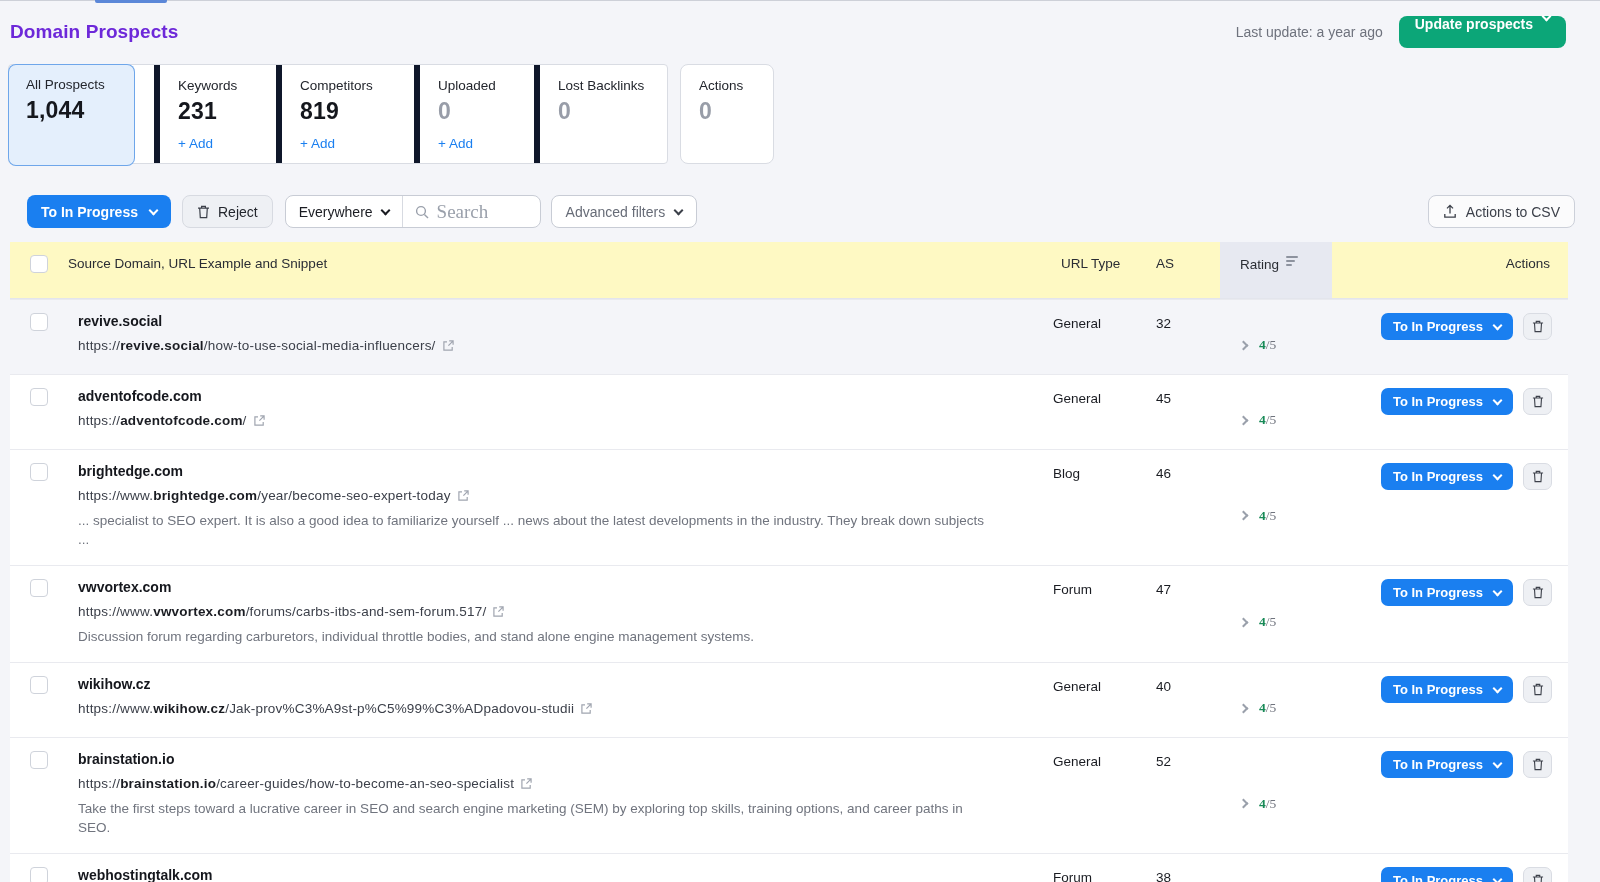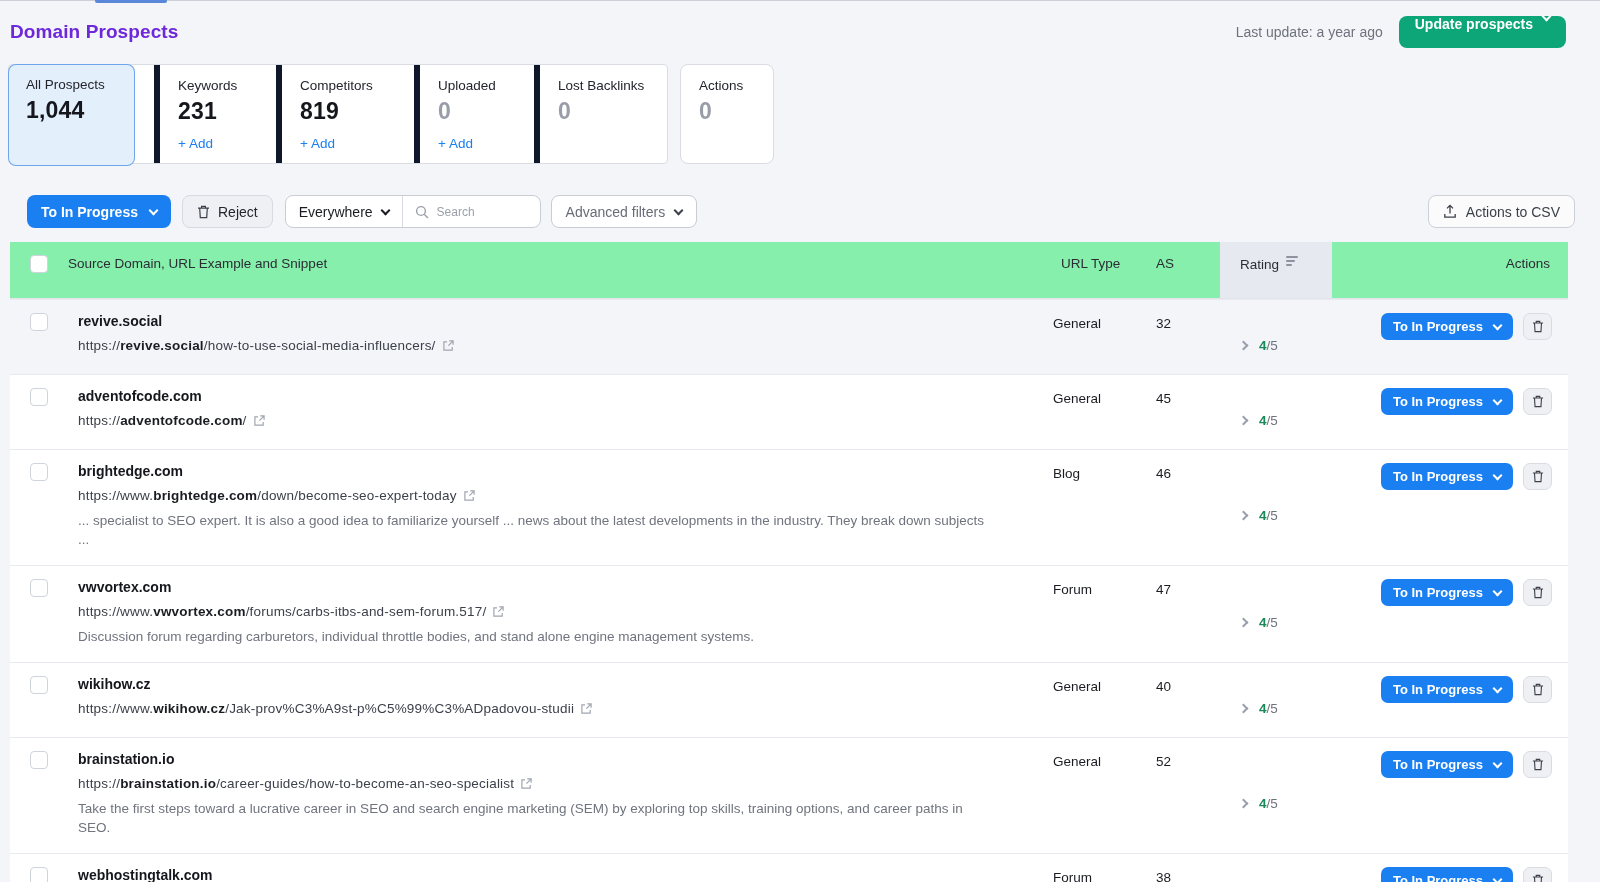--- a/index.html
+++ b/index.html
@@ -48,21 +48,21 @@
     display:flex; align-items:center; gap:8px; height:33px; padding:0 14px; margin-left:11px;
     background:#eef0f4; color:#23262d; font-size:14px;
     border:1px solid #d7dae1; border-radius:8px; cursor:pointer; font-family:inherit;
   }
   .search-group {
     display:flex; align-items:center; height:33px; margin-left:12px;
     background:#fff; border:1px solid #c8ccd5; border-radius:8px; overflow:hidden;
   }
   .scope-select { display:flex; align-items:center; gap:9px; padding:0 13px; height:100%; border-right:1px solid #d7dae1; font-size:14px; color:#1a1c22; cursor:pointer; }
   .search-box { display:flex; align-items:center; gap:8px; padding:0 12px; width:137px; }
-  .search-box input { border:none; outline:none; width:100px; font-size:12px; font-family:Liberation Sans, sans-serif; color:#1a1c22; background:transparent; }
+  .search-box input { border:none; outline:none; width:100px; font-size:19px; font-family:Liberation Serif, serif; color:#1a1c22; background:transparent; }
   .search-box input::placeholder { color:#9aa0ab; }
   .btn-outline {
     display:flex; align-items:center; gap:10px; height:33px; padding:0 14px; margin-left:10px;
     background:#fff; color:#676c77; font-size:14px;
     border:1px solid #c8ccd5; border-radius:8px; cursor:pointer; font-family:inherit;
   }
   .btn-export {
     position:absolute; right:25px; top:0;
     display:flex; align-items:center; gap:9px; height:33px; padding:0 14px;
     background:#fbfbfc; color:#3c404a; font-size:14px;
@@ -70,21 +70,21 @@
   }
 
   
   .chev { width:7px; height:7px; border-right:2px solid currentColor; border-bottom:2px solid currentColor; transform:rotate(45deg); margin-top:-3px; flex:none; }
   .chev.right { transform:rotate(-45deg); margin-top:0; }
   .icon { flex:none; display:inline-block; }
 
   
   .table { position:relative; margin:14px 0 0 10px; width:1558px; background:#fff; }
   .trow { display:grid; grid-template-columns:58px minmax(0,1fr) 95px 82px 128px 210px; position:relative; }
-  .thead { background:#86efac; border-bottom:1px solid #e3e5ec; height:57px; }
+  .thead { background:#fef9c3; border-bottom:1px solid #e3e5ec; height:57px; }
   .rating-hl { position:absolute; left:1210px; top:0; width:112px; height:100%; background:#e7e9f1; }
   .thead-cell { position:relative; padding-top:14px; font-size:13.5px; color:#2a2d34; }
   .thead-sub { margin-top:5px; color:#73777f; }
   .thead-right { text-align:left; padding-left:8px; }
   .thead-actions { text-align:right; padding-right:18px; }
   .sort-icon { display:inline-block; vertical-align:1px; margin-left:7px; }
   .sort-icon i { display:block; background:#8d929e; height:2px; margin-bottom:2px; border-radius:1px; }
   .sort-icon i:nth-child(1){width:12px} .sort-icon i:nth-child(2){width:9px} .sort-icon i:nth-child(3){width:6px}
 
   .row { border-top:1px solid #e9eaef; padding:0; min-height:75px; }
@@ -92,21 +92,21 @@
   .row.hl { background:#f4f5f9; }
   .cell-check { padding:13px 0 0 20px; }
   .checkbox { width:18px; height:18px; background:#fff; border:1px solid #cfd3db; border-radius:4px; display:inline-block; cursor:pointer; }
   .cell-main { padding:13px 60px 16px 10px; }
   .domain { font-size:14px; font-weight:bold; color:#15171d; }
   .url { margin-top:9px; font-size:13.5px; color:#3c404a; display:flex; align-items:center; flex-wrap:wrap; letter-spacing:.2px; }
   .url b { color:#1a1c22; }
   .ext-icon { margin-left:6px; color:#a0a5b0; }
   .snippet { margin-top:8px; font-size:13.5px; color:#70747e; line-height:19px; }
   .cell-val { padding-top:16px; font-size:13.5px; color:#1a1c22; }
-  .cell-rating { padding:16px 0 0 10px; display:flex; align-items:center; gap:12px; }
+  .cell-rating { padding:16px 0 0 10px; display:flex; align-items:center; gap:12px;font-family:Liberation Serif, serif; }
   .rating-chev { color:#9aa0ab; }
   .rating-num { font-size:13.5px; }
   .rating-num .v { color:#188a57; font-weight:bold; }
   .rating-num .m { color:#70747e; }
   .cell-actions { display:flex; align-items:flex-start; justify-content:flex-end; gap:10px; padding:13px 16px 0 0; }
   .btn-row-action {
     display:flex; align-items:center; gap:11px; height:27px; padding:0 12px;
     background:#1a7ff0; color:#fff; font-size:13px; font-weight:bold;
     border:none; border-radius:7px; cursor:pointer; font-family:inherit; flex:none;
   }
@@ -285,21 +285,21 @@
       </div>
     </div>
 
     <div class="trow row">
       <div class="cell-check"><span class="checkbox"></span></div>
       <div class="cell-main">
         <div class="domain">brightedge.com</div>
         <div class="url">
           <span>https://www.</span>
             <b>brightedge.com</b>
-            <span>/down/become-seo-expert-today</span>
+            <span>/year/become-seo-expert-today</span>
           <svg class="ext-icon" width="13" height="13" viewBox="0 0 13 13">
               <path d="M5 2.8H1.9v8.3h8.3V8" fill="none" stroke="currentColor" stroke-width="1.2"></path>
               <path d="M7.2 1.9h3.9v3.9M10.9 2.1L6.4 6.6" fill="none" stroke="currentColor" stroke-width="1.2"></path>
             </svg>
         </div>
         <div class="snippet">... specialist to SEO expert. It is also a good idea to familiarize yourself ... news about the latest developments in the industry. They break down subjects</div>
         <div class="snippet" style="margin-top:0">...</div>
       </div>
       <div class="cell-val">Blog</div>
       <div class="cell-val" style="padding-left:8px">46</div>

